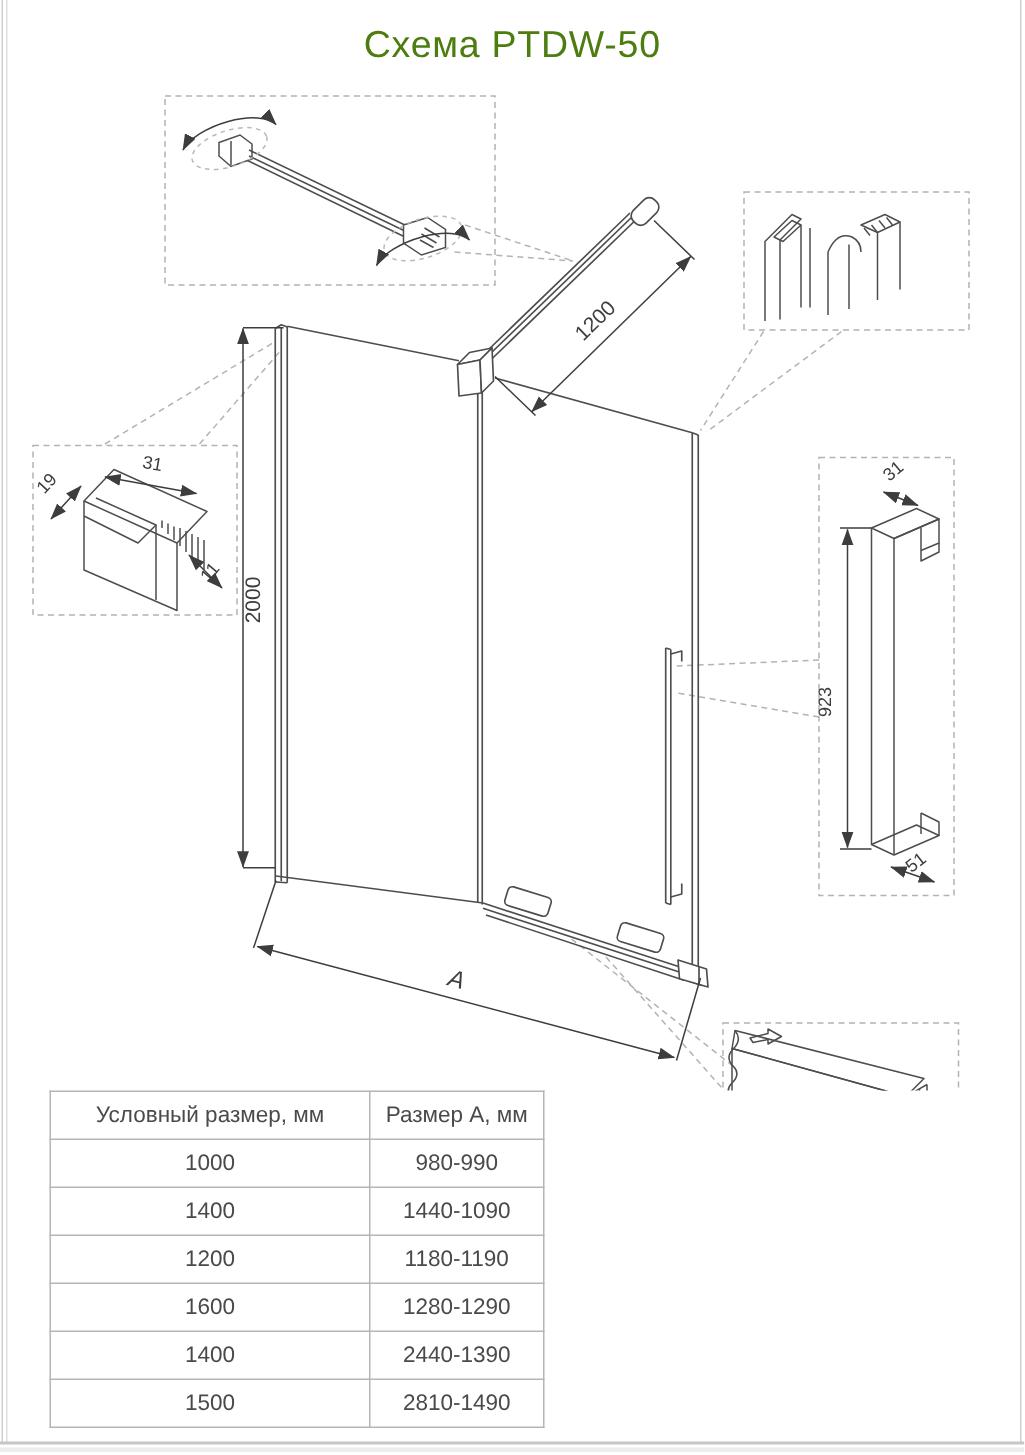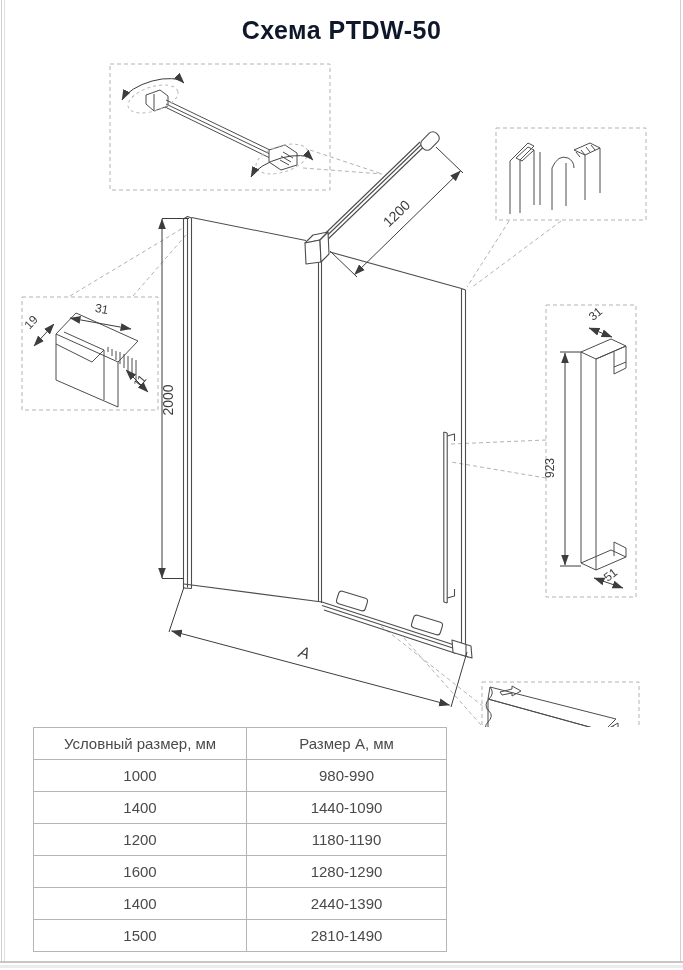--- a/index.html
+++ b/index.html
@@ -1,26 +1,26 @@
 <!DOCTYPE html>
 <html><head>
 <meta charset="utf-8">
 <style>
   html,body{margin:0;padding:0;background:#fff;}
   #page{position:relative;width:683px;height:970px;background:#ffffff;overflow:hidden;
         font-family:"Liberation Sans","DejaVu Sans",sans-serif;}
   .title{position:absolute;top:16px;left:0;width:100%;text-align:center;
-         font-size:25px;font-weight:700;color:#0f172a;letter-spacing:.5px;}
+         font-size:25px;font-weight:400;color:#4d7c0f;letter-spacing:.5px;}
   svg{position:absolute;top:0;left:0;}
   svg text{font-family:"Liberation Sans","DejaVu Sans",sans-serif;fill:#3d3d3d;}
   .dim{font-size:14px;}
   .dimsm{font-size:12px;}
   .dimA{font-size:16px;font-style:italic;}
   
-  .size-table{position:absolute;left:33px;top:727px;width:414px;border-collapse:collapse;
+  .size-table{position:absolute;left:33px;top:727px;width:330px;border-collapse:collapse;
               font-size:15px;color:#4a4a4a;}
   .size-table th,.size-table td{border:1px solid #b5b5b5;height:31px;text-align:center;
               font-weight:400;padding:0;}
   .size-table th{font-weight:400;}
   .col-nominal{width:212px;}
   
   .edge{position:absolute;background:#cfcfcf;}
 </style>
 </head>
 <body>

